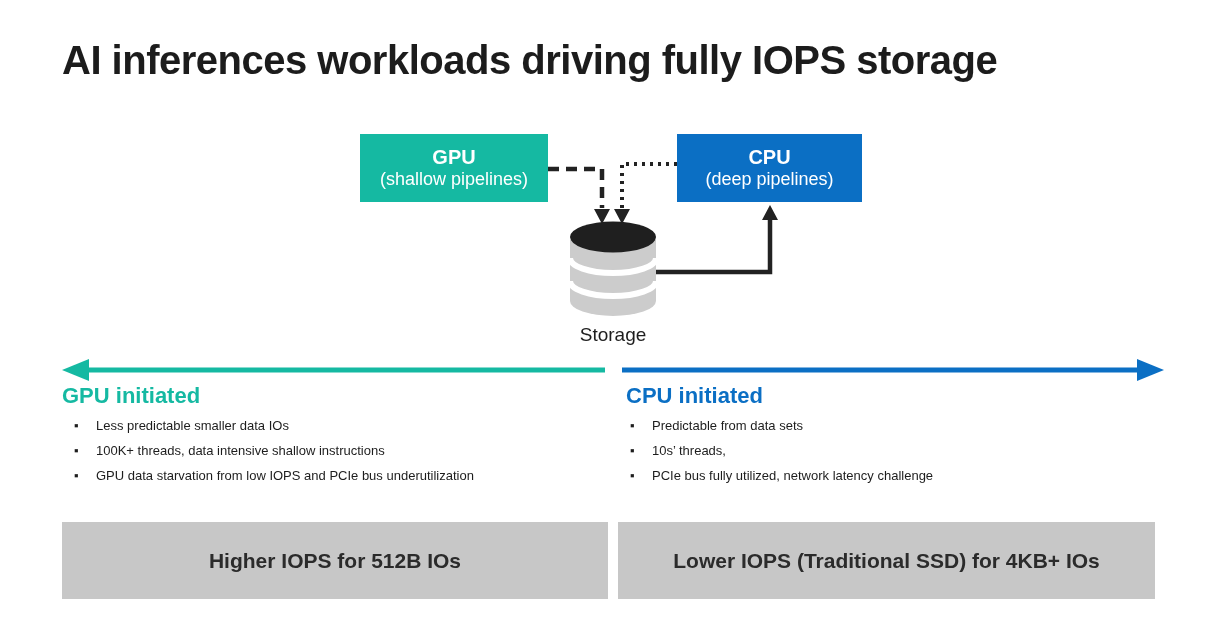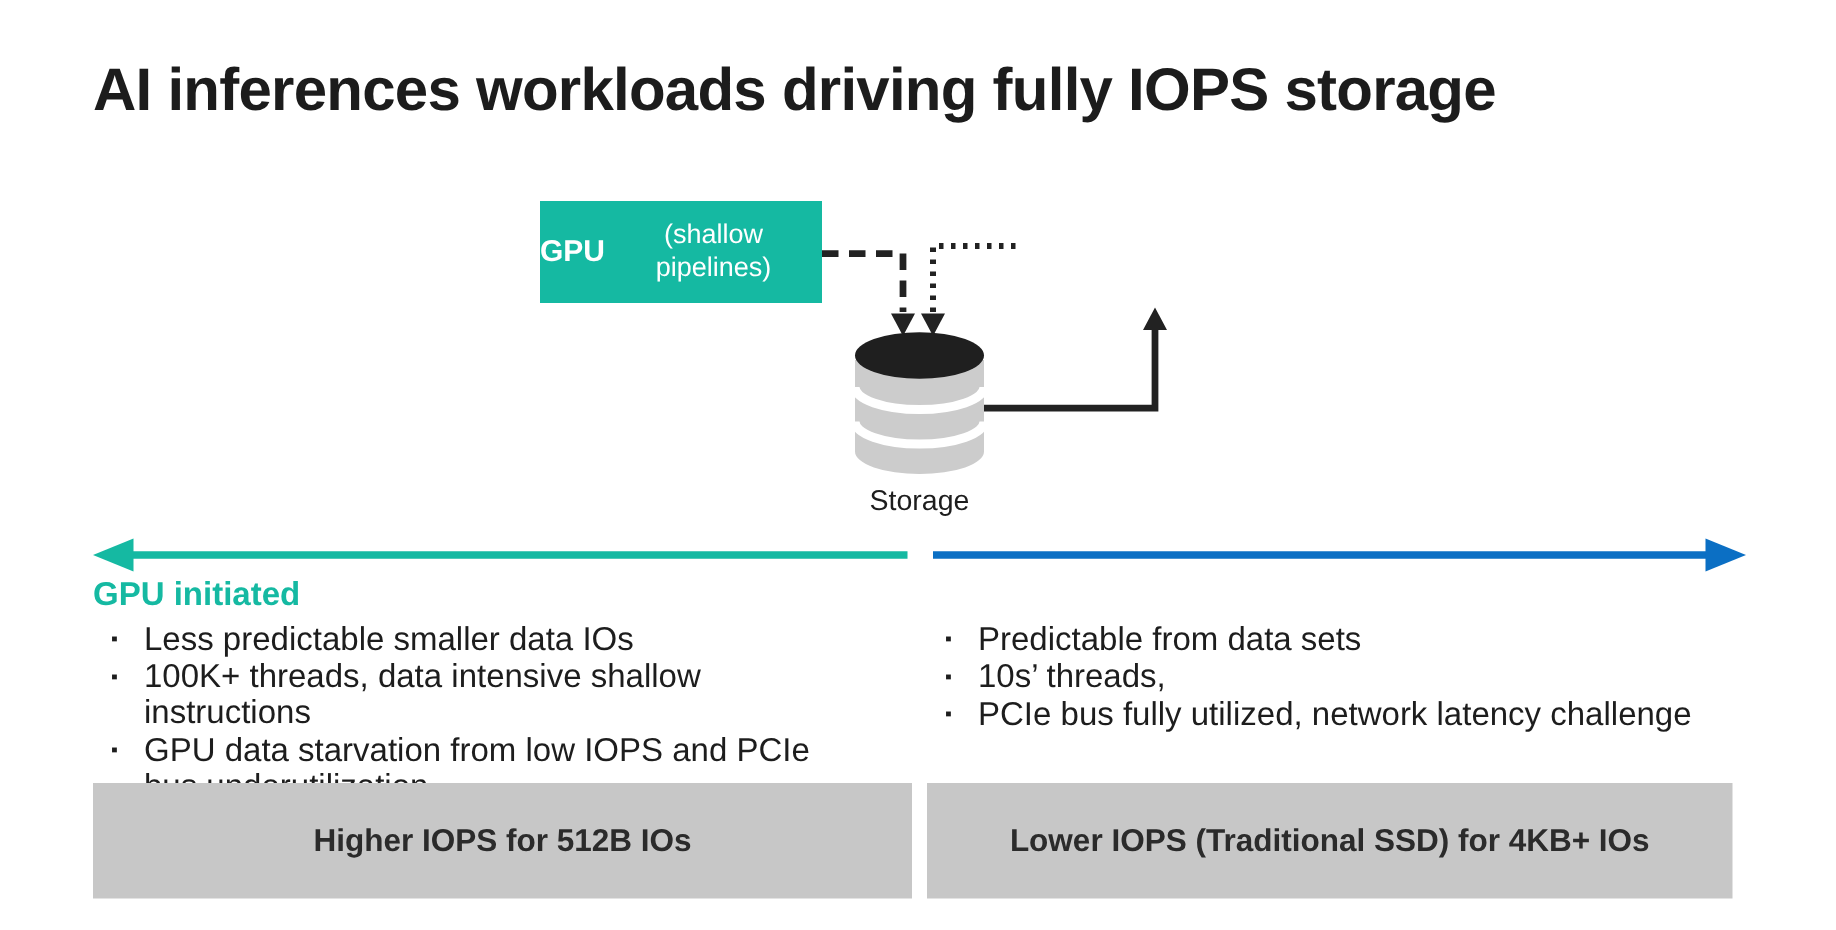--- a/index.html
+++ b/index.html
@@ -23,20 +23,21 @@
     letter-spacing: -0.5px;
     color: #1c1c1c;
   }
 
   
   .proc-box {
     position: absolute;
     top: 134px;
     height: 68px;
     display: flex;
+    flex-direction: column;
     align-items: center;
     justify-content: center;
     color: #ffffff;
     text-align: center;
     line-height: 1.2;
   }
   .proc-box .proc-title { font-size: 20px; font-weight: bold; }
   .proc-box .proc-subtitle { font-size: 18px; font-weight: 300; }
   .gpu-box { left: 360px; width: 188px; background: var(--gpu-teal); }
   .cpu-box { left: 677px; width: 185px; background: var(--cpu-blue); }
@@ -82,21 +83,21 @@
   }
   .gpu-heading { left: 62px;  color: var(--gpu-teal); }
   .cpu-heading { left: 626px; color: var(--cpu-blue); }
 
   
   .bullet-list {
     position: absolute;
     top: 414px;
     list-style: none;
     color: #1d1d1d;
-    font-size: 22px;
+    font-size: 13px;
     line-height: 24px;
   }
   .gpu-list { left: 62px;  width: 500px; }
   .cpu-list { left: 618px; width: 540px; }
   .bullet-list li {
     position: relative;
     padding-left: 34px;
     margin-bottom: 1px;
   }
   .bullet-list li::before {
@@ -166,24 +167,29 @@
       <line class="axis-blue-line" x1="622" y1="370" x2="1139" y2="370"></line>
       <polygon class="axis-blue-head" points="1164,370 1137,359 1137,381"></polygon>
     </g>
   </svg>
 
   <div class="proc-box gpu-box">
     <div class="proc-title">GPU</div>
     <div class="proc-subtitle">(shallow pipelines)</div>
   </div>
 
+  <div class="proc-box cpu-box">
+    <div class="proc-title">CPU</div>
+    <div class="proc-subtitle">(deep pipelines)</div>
+  </div>
 
   <div class="storage-label">Storage</div>
 
   <div class="section-heading gpu-heading">GPU initiated</div>
+  <div class="section-heading cpu-heading">CPU initiated</div>
 
   <ul class="bullet-list gpu-list">
     <li>Less predictable smaller data IOs</li>
     <li>100K+ threads, data intensive shallow instructions</li>
     <li>GPU data starvation from low IOPS and PCIe bus underutilization</li>
   </ul>
 
   <ul class="bullet-list cpu-list">
     <li>Predictable from data sets</li>
     <li>10s’ threads,</li>

